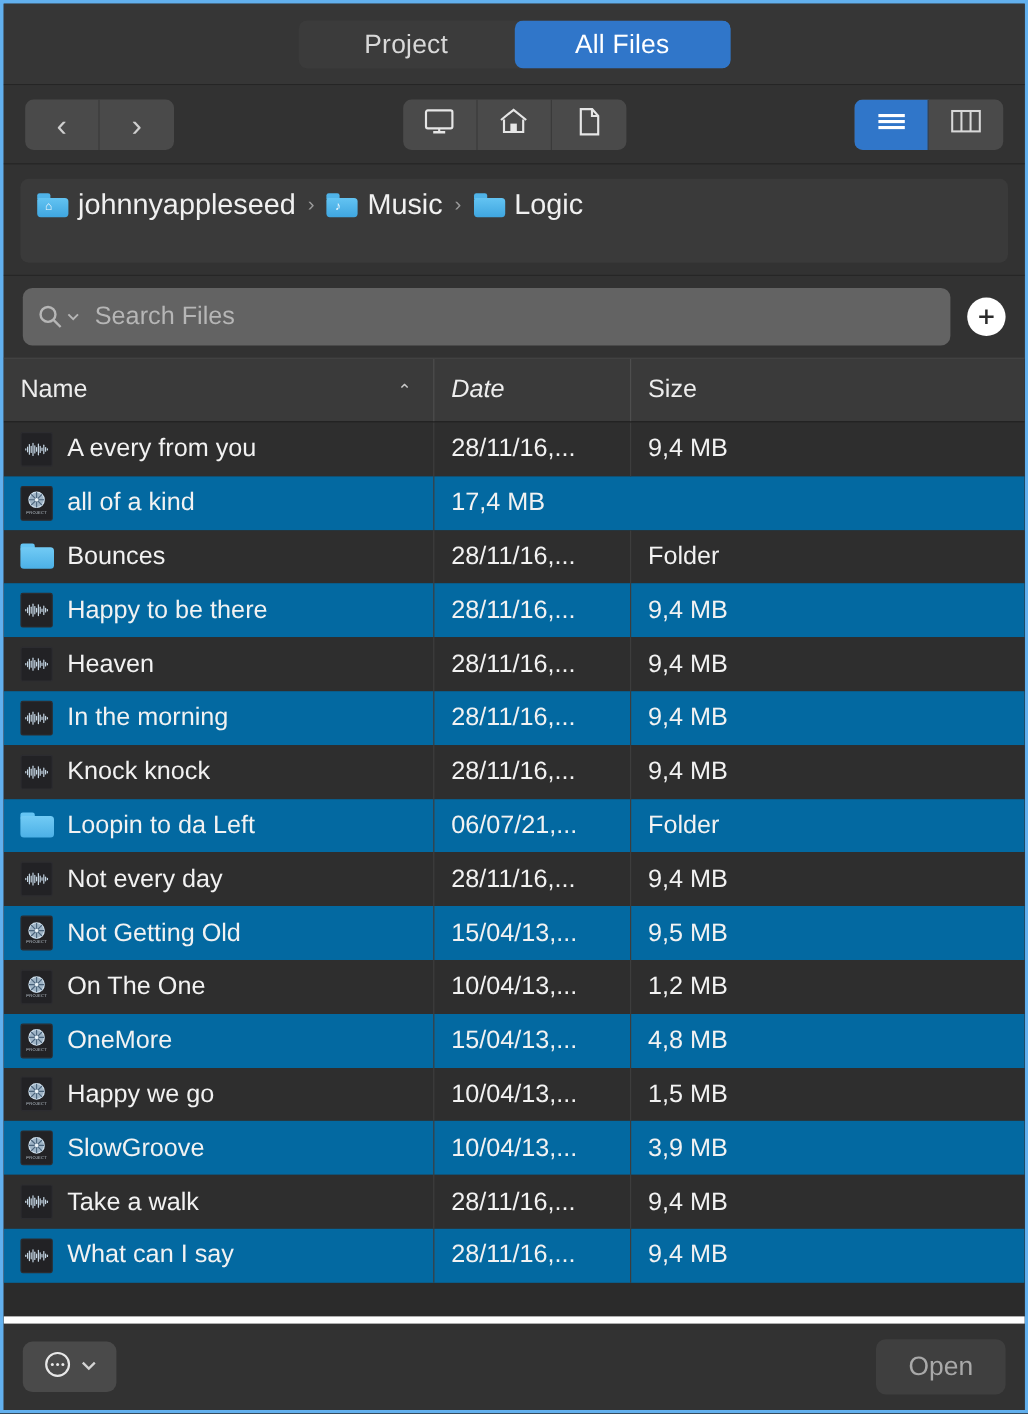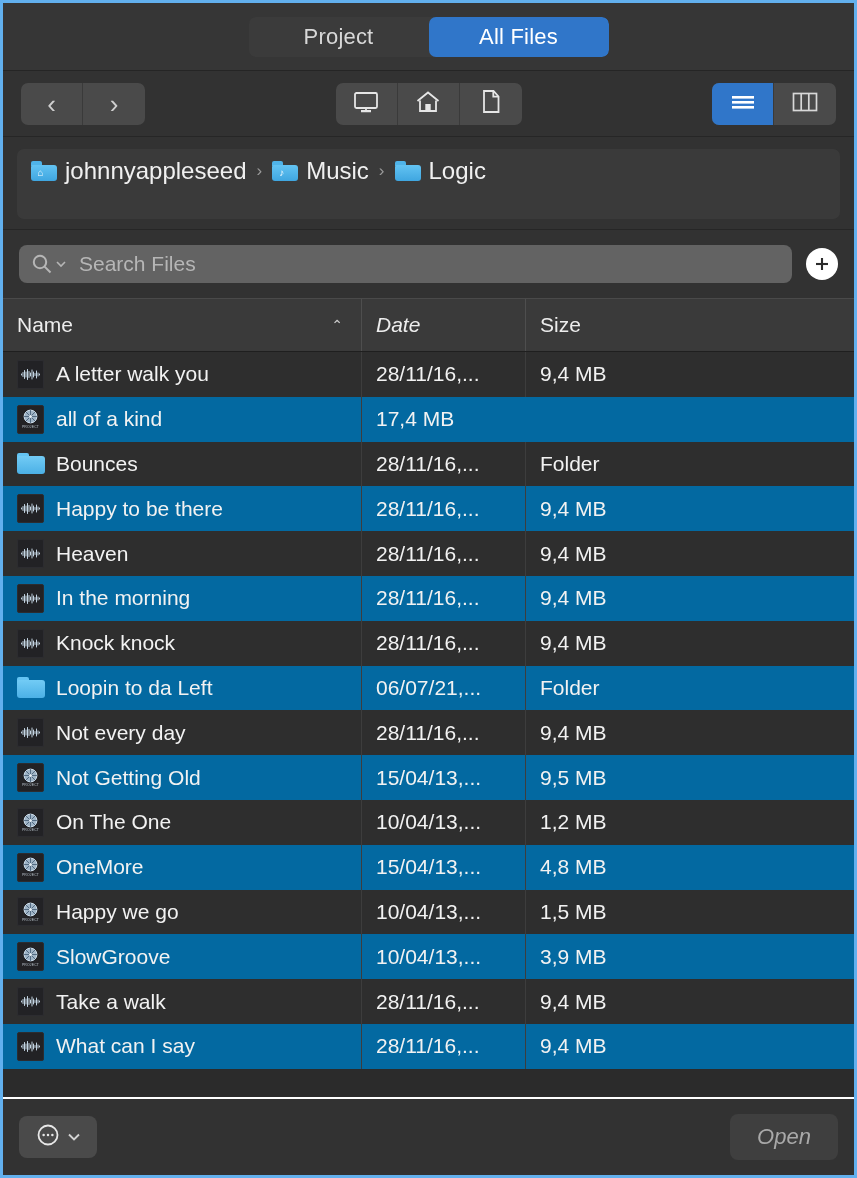--- a/index.html
+++ b/index.html
@@ -175,21 +175,21 @@
   .searchrow {
     flex: 0 0 68px;
     background: #323232;
     display: flex;
     align-items: center;
     padding: 0 16px;
     gap: 14px;
   }
   .searchfield {
     flex: 1 1 auto;
-    height: 38px;
+    height: 48px;
     background: #636363;
     border-radius: 8px;
     display: flex;
     align-items: center;
     padding: 0 12px;
     gap: 4px;
   }
   .searchfield .qi { display: flex; align-items: center; gap: 2px; }
   .searchfield input {
     flex: 1;
@@ -307,26 +307,25 @@
     letter-spacing: .2px;
     line-height: 4px;
     margin-top: .5px;
     transform: scale(1.0);
   }
 
   
   .bottombar {
     flex: 0 0 78px;
     background: #323232;
-    border-top: 2px solid #ffffff;
+    border-top: 6px solid #ffffff;
     display: flex;
     align-items: center;
     justify-content: space-between;
     padding: 0 16px;
-    font-style: italic;
   }
   .actionbtn {
     background: #4a4a4a;
     border-radius: 8px;
     height: 42px;
     width: 78px;
     display: flex;
     align-items: center;
     justify-content: center;
     gap: 6px;
@@ -512,21 +511,21 @@
                   <line x1="10.5" y1="5" x2="10.5" y2="8"></line>
                   <line x1="12" y1="2" x2="12" y2="11"></line>
                   <line x1="13.5" y1="4" x2="13.5" y2="9"></line>
                   <line x1="15" y1="5.5" x2="15" y2="7.5"></line>
                   <line x1="16.5" y1="3" x2="16.5" y2="10"></line>
                   <line x1="18" y1="5" x2="18" y2="8"></line>
                   <line x1="19.5" y1="6" x2="19.5" y2="7"></line>
                 </g>
               </svg>
             </span>
-            <span>A letter walk you</span>
+            <span>A every from you</span>
           </div>
           <div class="cell date">
             <span>28/11/16,...</span>
           </div>
           <div class="cell size">
             <span>9,4 MB</span>
           </div>
         </div>
         <div class="row even">
           <div class="cell name">

